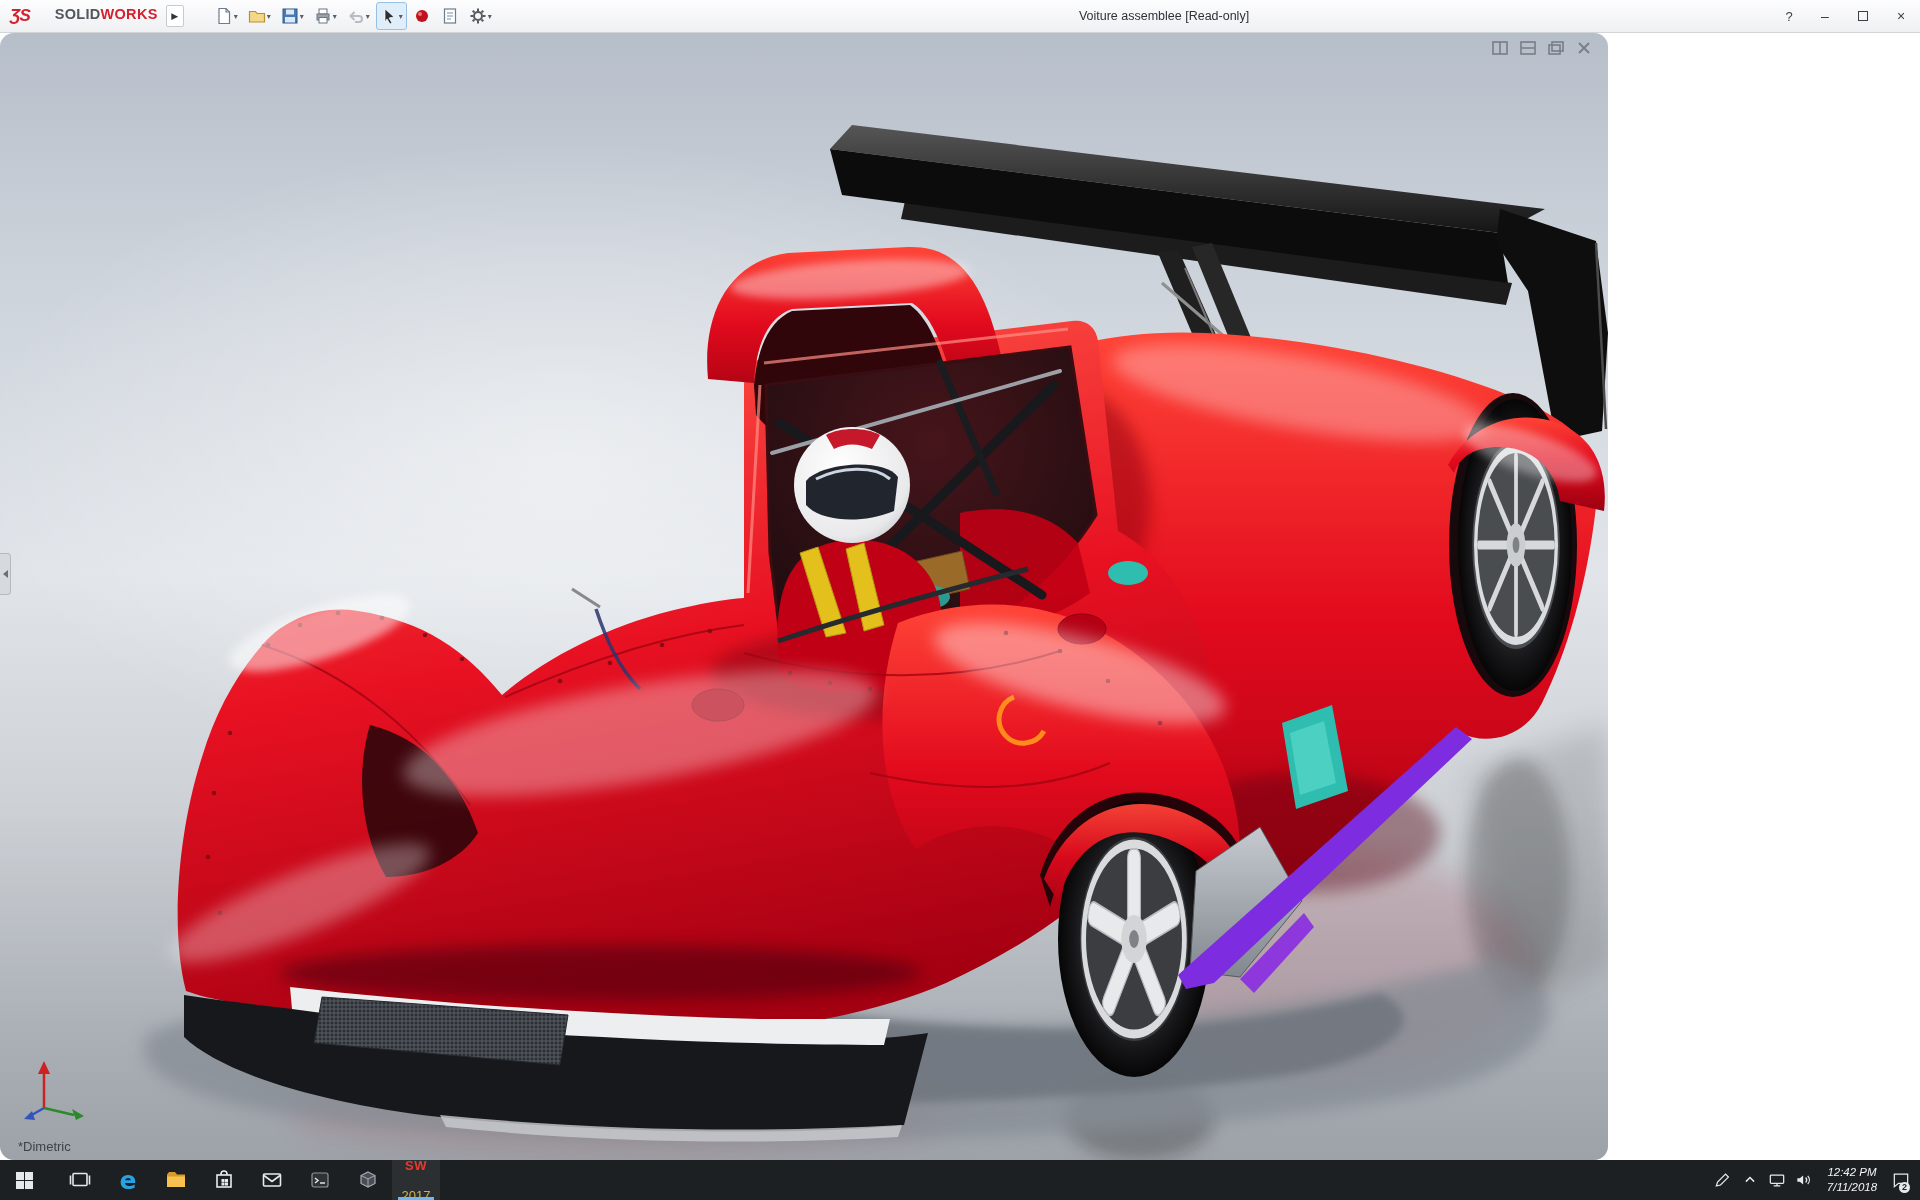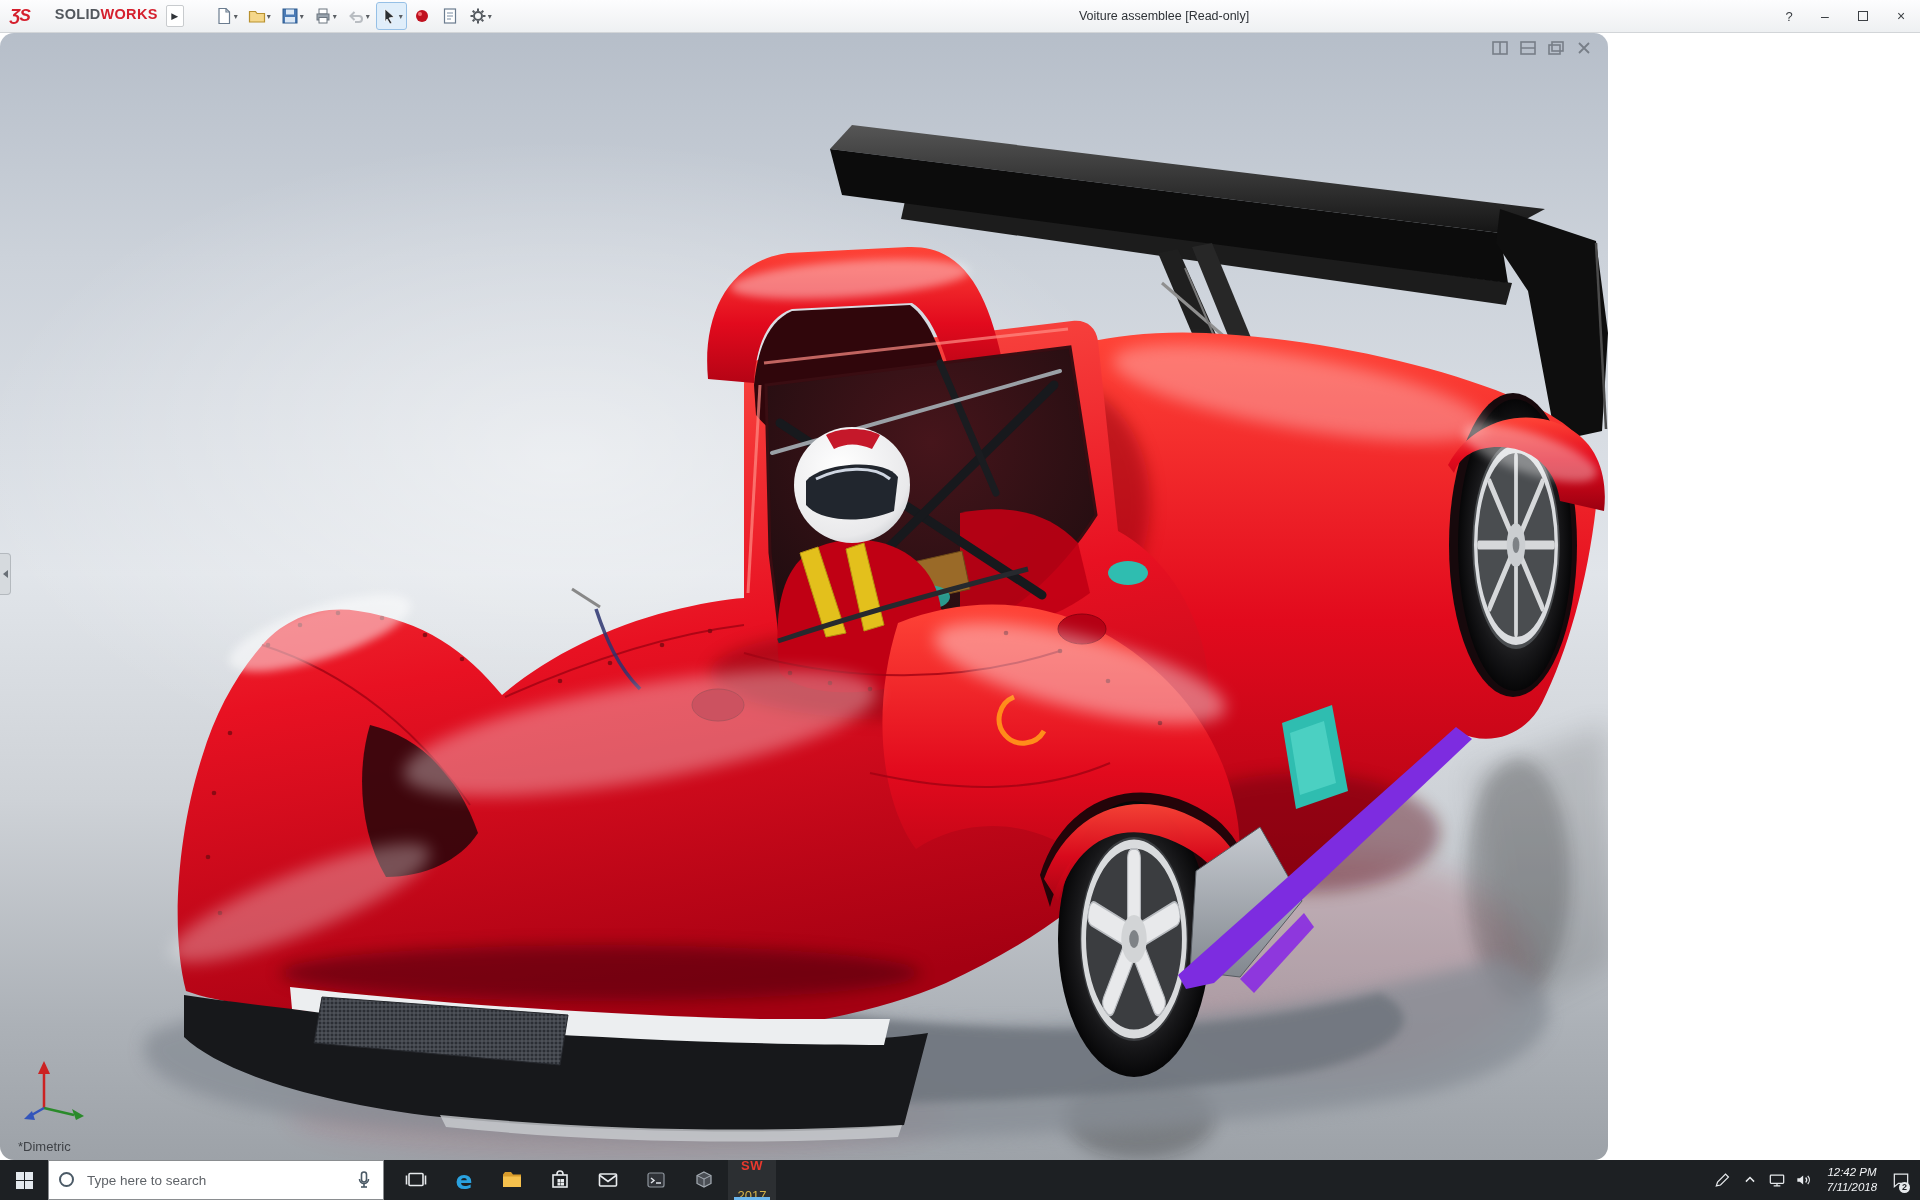--- a/index.html
+++ b/index.html
@@ -454,30 +454,20 @@
   <div id="taskbar">
     <div class="start">
       <svg width="17" height="17" viewBox="0 0 17 17">
         <rect x="0" y="0" width="8" height="8" fill="#e4e9ee"></rect>
           <rect x="9" y="0" width="8" height="8" fill="#e4e9ee"></rect>
         <rect x="0" y="9" width="8" height="8" fill="#e4e9ee"></rect>
           <rect x="9" y="9" width="8" height="8" fill="#e4e9ee"></rect>
       </svg>
     </div>
 
-    <div class="search-wrap">
-      <input type="text" placeholder="Type here to search" style="">
-      <span class="cortana"></span>
-      <svg class="mic" width="24" height="24" viewBox="0 0 24 24">
-        <path d="M12 4a2.5 2.5 0 0 1 2.5 2.5v5a2.5 2.5 0 0 1-5 0v-5A2.5 2.5 0 0 1 12 4z" fill="none" stroke="#4b5a66" stroke-width="1.6"></path>
-        <path d="M7.5 11a4.5 4.5 0 0 0 9 0" fill="none" stroke="#4b5a66" stroke-width="1.6"></path>
-        <line x1="12" y1="15.5" x2="12" y2="19" stroke="#4b5a66" stroke-width="1.6"></line>
-          <line x1="9" y1="19" x2="15" y2="19" stroke="#4b5a66" stroke-width="1.6"></line>
-      </svg>
-    </div>
 
     <div class="tb-app first">
       <svg width="24" height="24" viewBox="0 0 24 24">
         <rect x="5" y="5.5" width="14" height="12" rx="1" fill="none" stroke="#e6e9ec" stroke-width="1.6"></rect>
         <path d="M2.5 7.5v9M21.5 7.5v9" stroke="#e6e9ec" stroke-width="1.6"></path>
       </svg>
     </div>
     <div class="tb-app">
         <span class="edge-e">e</span>
       </div>

